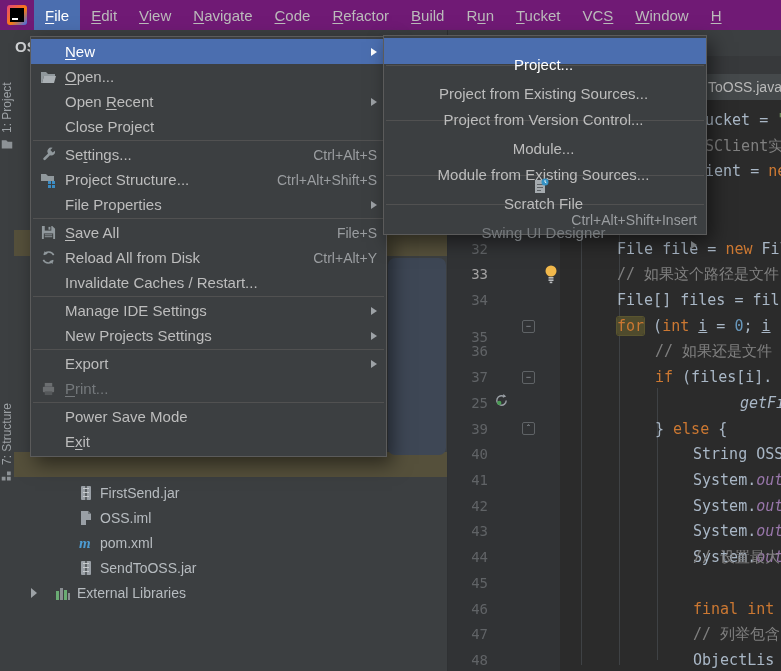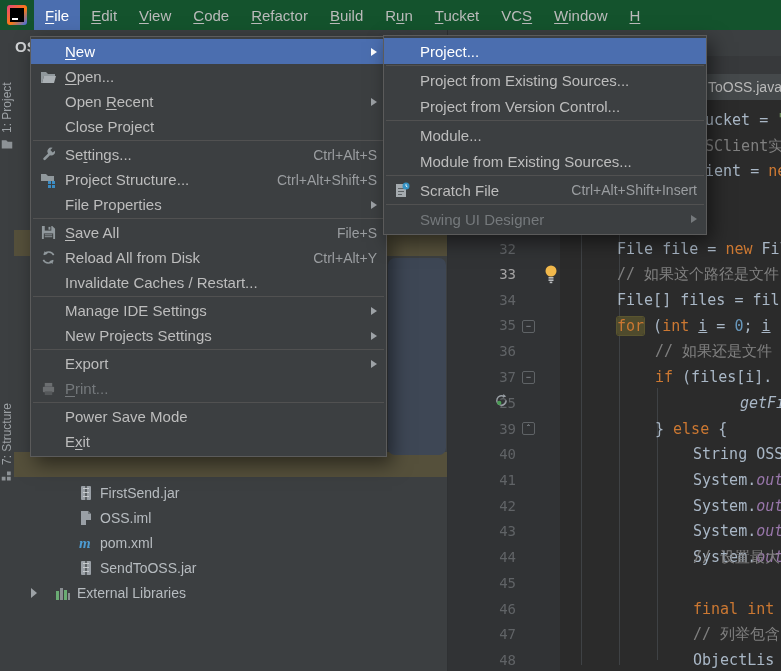--- a/index.html
+++ b/index.html
@@ -1,19 +1,19 @@
 <!DOCTYPE html>
 <html><head>
 <meta charset="utf-8">
 <style>
   html,body{margin:0;padding:0;background:#222;}
   .app{position:relative;width:781px;height:671px;background:#3c3f41;overflow:hidden;
        font-family:"Liberation Sans",sans-serif;color:#bbbbbb;-webkit-font-smoothing:antialiased;}
   
-  .menubar{position:absolute;left:0;top:0;right:0;height:30px;display:flex;align-items:stretch;background:#14532d;z-index:5;}
+  .menubar{position:absolute;left:0;top:0;right:0;height:30px;display:flex;align-items:stretch;background:#701a75;z-index:5;}
   .logo{width:20px;height:20px;margin:5px 7px 0 7px;border-radius:3px;flex:none;position:relative;
         background:linear-gradient(135deg,#e5447e 0%,#f97a12 55%,#3a6df0 100%);}
   .logo .inner{position:absolute;left:3px;top:3px;right:3px;bottom:3px;background:#000;}
   .logo .glyph{position:absolute;left:5px;bottom:5px;width:6px;height:2px;background:#fff;}
   .mbi{padding:0 11px;display:flex;align-items:center;font-size:15px;color:#bbbbbb;cursor:default;}
   .mbi.active{background:#4b6eaf;color:#ffffff;}
   u{text-underline-offset:2px;}
   
   .toolstrip{position:absolute;left:0;top:30px;width:14px;bottom:0;background:#3c3f41;z-index:2;}
   .vtab{position:absolute;left:0;width:14px;writing-mode:vertical-lr;transform:rotate(180deg);
@@ -29,40 +29,40 @@
   .tarrow{position:absolute;width:0;height:0;border-left:6px solid #9da2a6;border-top:5px solid transparent;border-bottom:5px solid transparent;}
   
   .editor{position:absolute;left:448px;top:30px;right:0;bottom:0;background:#3c3f41;z-index:1;}
   .navband{position:absolute;left:0;top:26px;right:0;height:18px;background:#37393b;border-bottom:1px solid #2b2b2b;}
   .tabbar{position:absolute;left:0;top:44px;right:0;height:26px;background:#3c3f41;border-bottom:1px solid #323232;}
   .tab{position:absolute;left:212px;top:0;bottom:0;width:121px;background:#45494b;display:flex;align-items:center;}
   .tab span{margin-left:48px;font-size:14px;color:#bbbbbb;}
   .ebody{position:absolute;left:0;top:70px;right:0;bottom:0;background:#2b2b2b;overflow:hidden;}
   .gutterbg{position:absolute;left:0;top:0;width:112px;bottom:0;background:#313335;}
   .g{position:absolute;left:0;width:40px;text-align:right;height:25.7px;line-height:25.7px;
-     font-family:"DejaVu Sans Mono",monospace;font-size:14px;color:#606366;padding-left:28px;}
+     font-family:"DejaVu Sans Mono",monospace;font-size:14px;color:#606366;}
   .g.cur{color:#a4a3a3;}
   .guide{position:absolute;width:1px;background:#3f4245;}
   .cl{position:absolute;height:25.7px;line-height:25.7px;white-space:pre;
       font-family:"DejaVu Sans Mono",monospace;font-size:15px;color:#a9b7c6;}
   .k{color:#cc7832;}.cm{color:#808080;}.nu{color:#6897bb;}.st{color:#6a8759;}
   .fl{color:#9876aa;font-style:italic;}.it{font-style:italic;}
   .ulv{text-decoration:underline;}
   .hl{background:#4f4b2d;border-radius:2px;box-shadow:0 0 0 1px #5a552f;}
   .fold{position:absolute;left:74px;width:11px;height:11px;border:1px solid #5f6366;border-radius:2px;
         color:#9aa0a6;font-size:9px;line-height:10px;text-align:center;background:#313335;}
   .fold::after{content:"−";}
   .fold.end::after{content:"ˆ";}
   
   .popup{position:absolute;background:#3c3f41;border:1px solid #5b5b5b;box-shadow:5px 7px 18px rgba(0,0,0,.5);
          padding:2px 0;font-size:15px;}
   .fmenu{left:30px;top:36px;width:355px;z-index:10;}
   .smenu{left:383px;top:35px;width:322px;z-index:11;}
   .mrow{height:25px;display:flex;align-items:center;padding:0 9px 0 6px;color:#bdbdbd;}
-  .smenu .mrow{height:26px;}
+  .smenu .mrow{height:26px;flex-direction:column;}
   .mrow .ic{width:22px;height:18px;margin-right:6px;flex:none;display:flex;align-items:center;justify-content:center;}
   .smenu .mrow .ic{width:24px;}
   .mrow .sc{margin-left:auto;color:#9a9da0;font-size:14px;}
   .mrow .arr{margin-left:auto;width:0;height:0;border-left:6px solid #9da2a6;border-top:4px solid transparent;border-bottom:4px solid transparent;}
   .mrow.sel{background:#4b6eaf;color:#ffffff;}
   .mrow.sel .arr{border-left-color:#ffffff;}
   .mrow.dis{color:#75797c;}
   .mrow.dis .arr{border-left-color:#75797c;}
   .msep{height:1px;background:#515151;margin:1px 2px;}
   .panedge{position:absolute;left:447px;top:30px;width:1px;bottom:0;background:#2f3133;z-index:2;}
@@ -80,20 +80,23 @@
     <div class="mbi active">
         <span><span></span><u>F</u><span>ile</span></span>
       </div>
     <div class="mbi">
         <span><span></span><u>E</u><span>dit</span></span>
       </div>
     <div class="mbi">
         <span><span></span><u>V</u><span>iew</span></span>
       </div>
     <div class="mbi">
+        <span><span></span><u>N</u><span>avigate</span></span>
+      </div>
+    <div class="mbi">
         <span><span></span><u>C</u><span>ode</span></span>
       </div>
     <div class="mbi">
         <span><span></span><u>R</u><span>efactor</span></span>
       </div>
     <div class="mbi">
         <span><span></span><u>B</u><span>uild</span></span>
       </div>
     <div class="mbi">
         <span><span>R</span><u>u</u><span>n</span></span>
@@ -185,21 +188,21 @@
           <span>ToOSS.java</span>
         </div>
     </div>
     <div class="ebody">
       <div class="gutterbg"></div>
 
       <span class="g" style="top:110.9px">31</span>
       <span class="g" style="top:136.6px">32</span>
       <span class="g cur" style="top:162.3px">33</span>
       <span class="g" style="top:188px">34</span>
-      <span class="g" style="top:213px">35</span>
+      <span class="g" style="top:225px">35</span>
       <span class="g" style="top:239.4px">36</span>
       <span class="g" style="top:265.2px">37</span>
       <span class="g" style="top:290.9px">25</span>
       <span class="g" style="top:316.6px">39</span>
       <span class="g" style="top:342.3px">40</span>
       <span class="g" style="top:368px">41</span>
       <span class="g" style="top:393.7px">42</span>
       <span class="g" style="top:419.4px">43</span>
       <span class="g" style="top:445.2px">44</span>
       <span class="g" style="top:470.9px">45</span>

